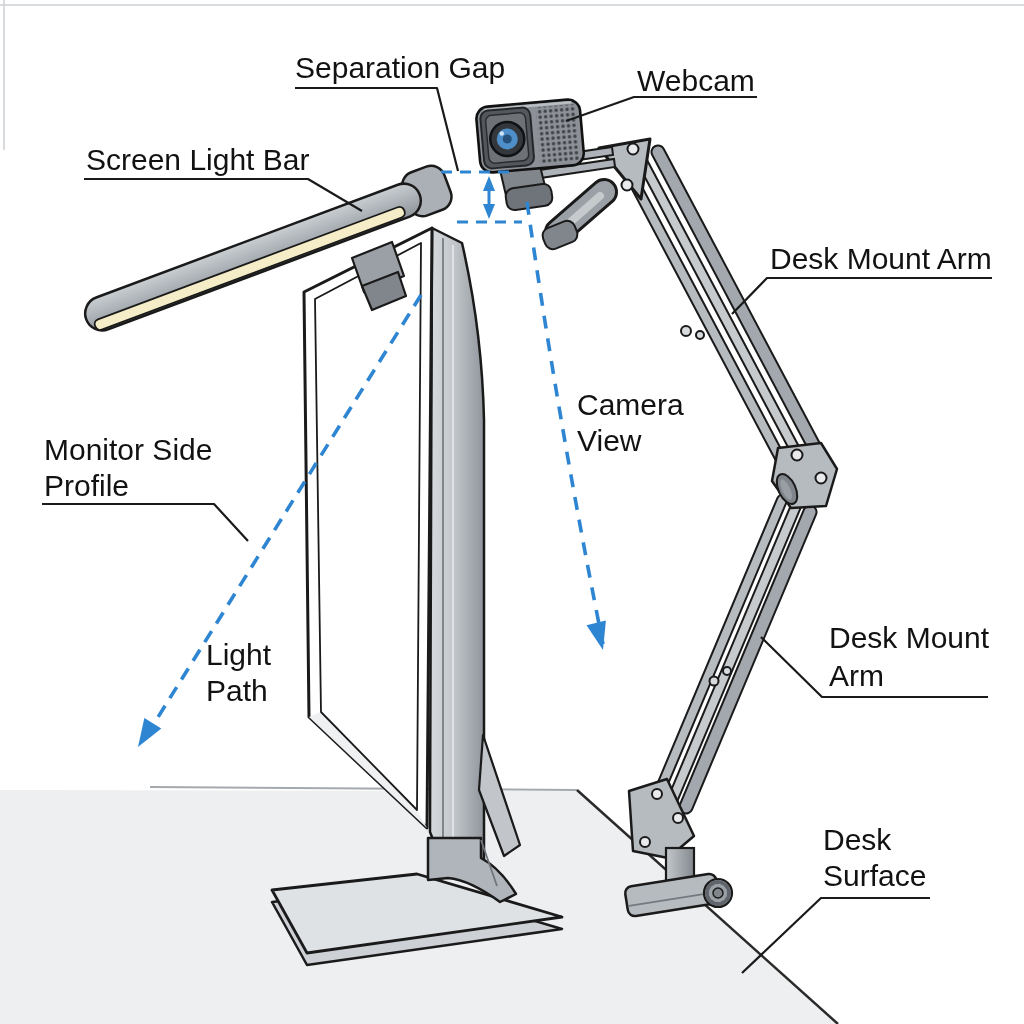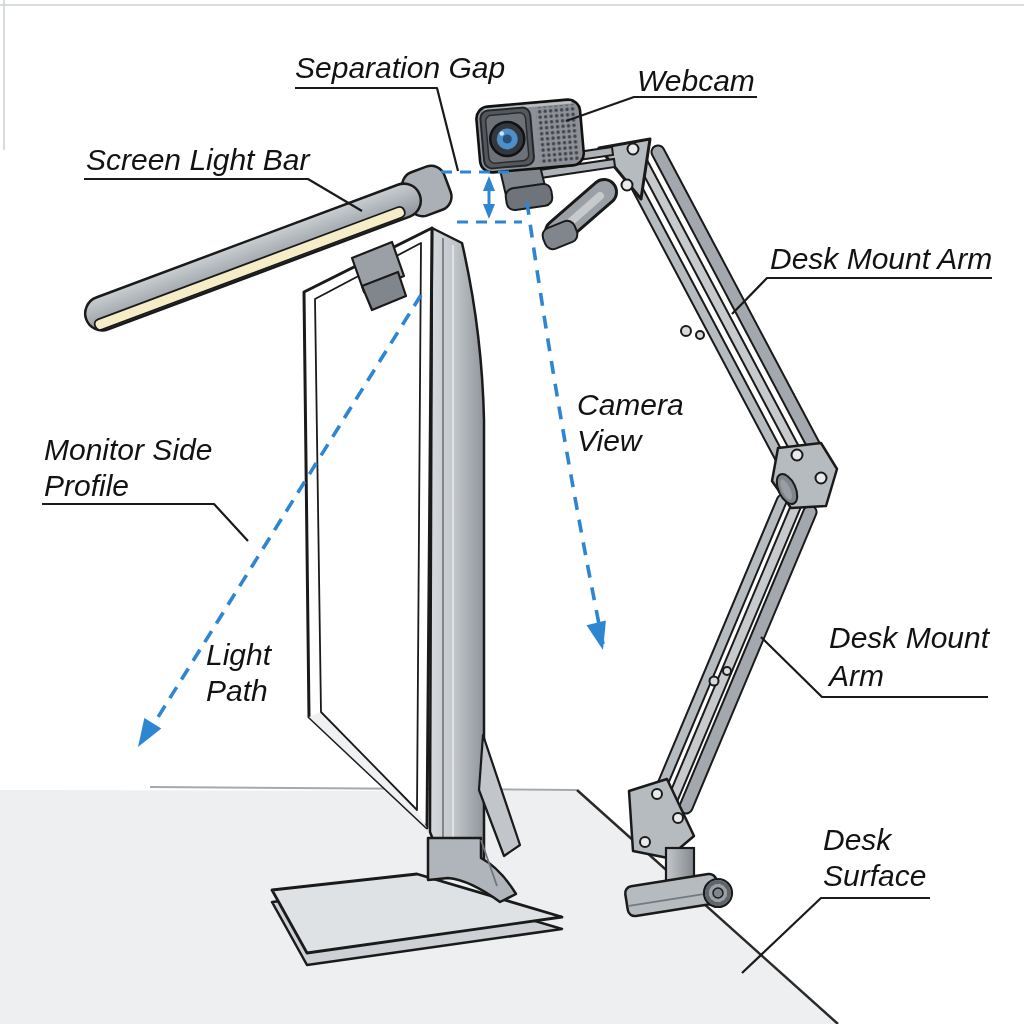--- a/index.html
+++ b/index.html
@@ -1,16 +1,16 @@
 <!DOCTYPE html>
 <html><head>
 <meta charset="utf-8">
 <style>
   html,body{margin:0;padding:0;background:#ffffff;}
-  .stage{width:1024px;height:1024px;position:relative;background:#ffffff;overflow:hidden;font-style:italic;}
+  .stage{width:1024px;height:1024px;position:relative;background:#ffffff;overflow:hidden;}
   svg{display:block;}
   text{font-family:"Liberation Sans", sans-serif;font-size:30px;fill:#121212;}
 </style>
 </head>
 <body>
 
 <div class="stage">
 <svg width="1024" height="1024" viewBox="0 0 1024 1024">
   <defs>
     <linearGradient id="backGrad" x1="0" y1="0" x2="1" y2="0">

